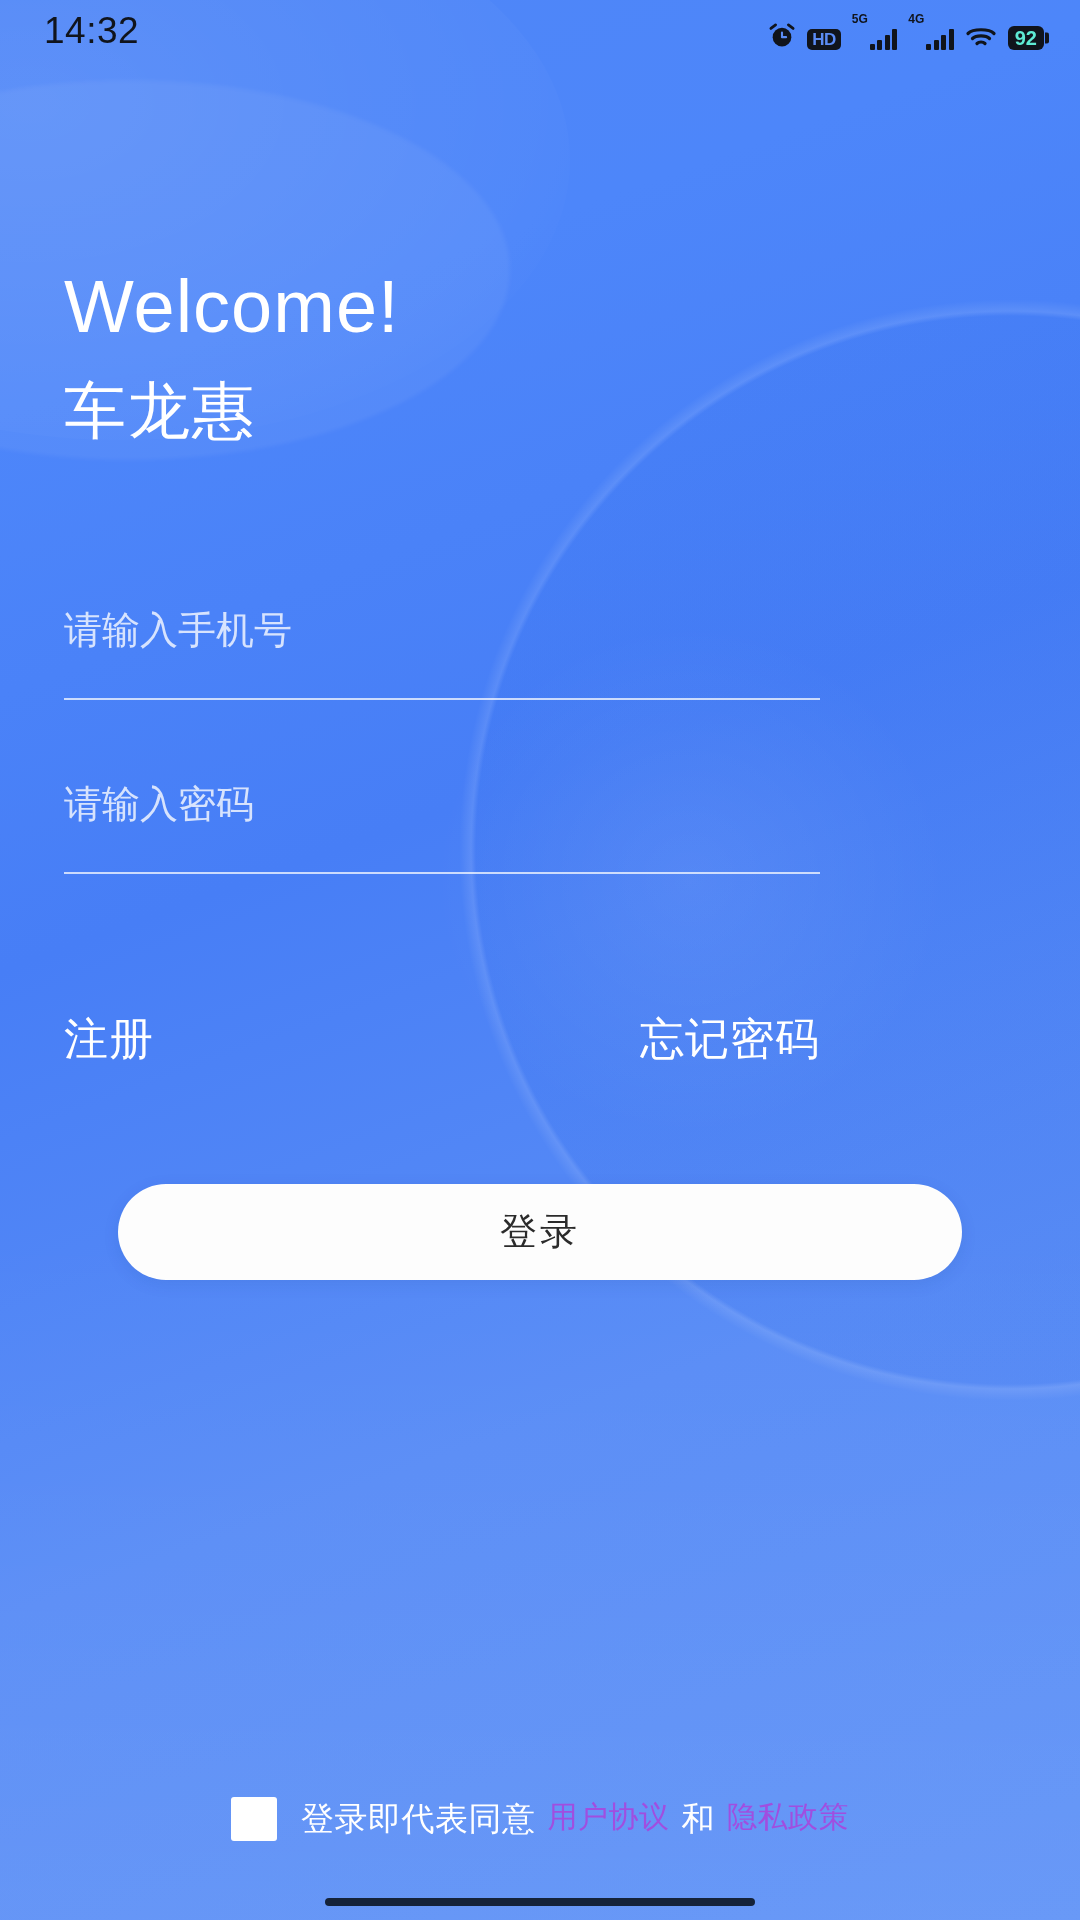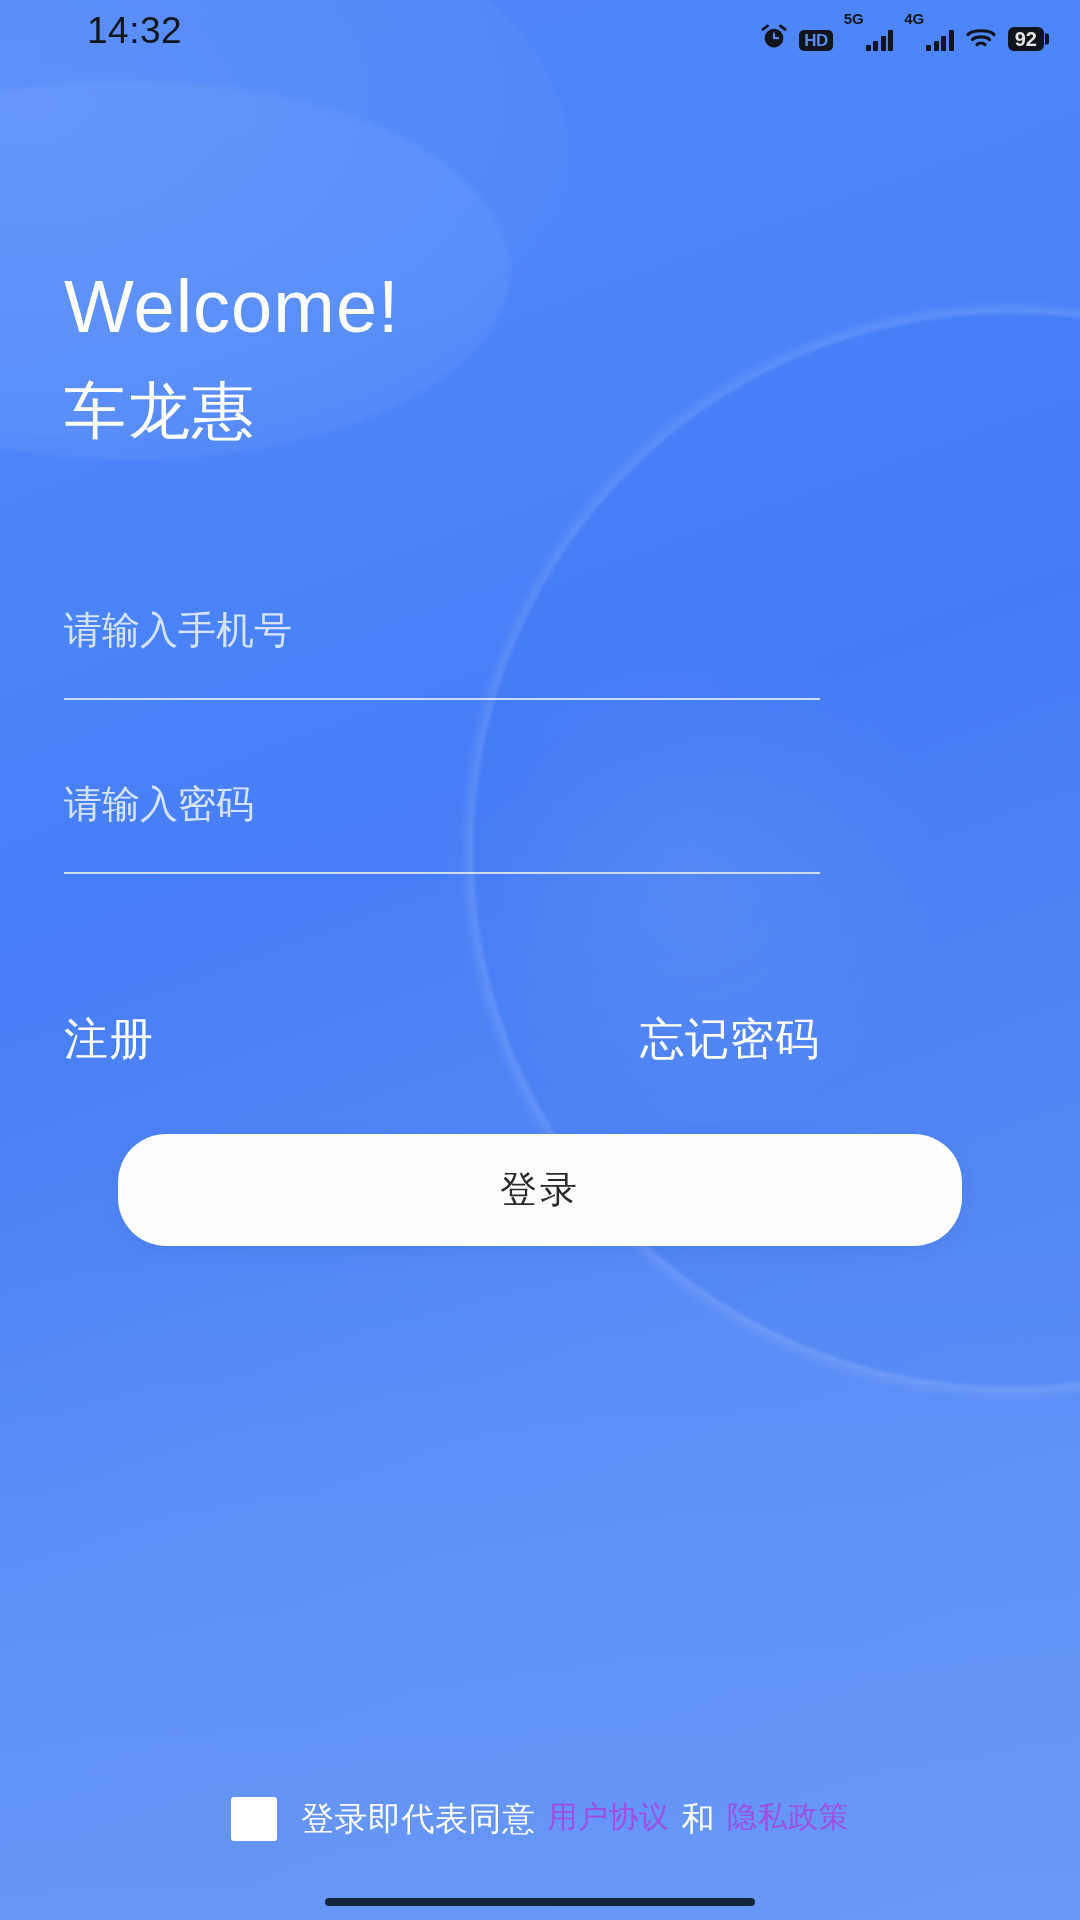--- a/index.html
+++ b/index.html
@@ -56,47 +56,47 @@
   #status-bar {
     position:absolute; left:0; top:0;
     width:1080px; height:62px;
     display:flex; align-items:center;
     justify-content:space-between;
     padding:0 36px 0 44px;
     z-index:20;
   }
   #status-clock {
     font-size:37px; font-weight:400;
-    color:#10141c; letter-spacing:0.5px;margin-left:43px;
+    color:#10141c; letter-spacing:0.5px;
   }
   #status-icons {
     display:flex; align-items:flex-end; gap:11px;
   }
   .sicon { display:flex; align-items:center; color:#10141c; }
 
   .hd-badge {
     display:flex; align-items:center; justify-content:center;
     background:#10141c; color:#5b8cf5;
     font-size:17px; font-weight:700;
     border-radius:5px;
     padding:2px 5px; line-height:1;
     letter-spacing:-0.5px;
   }
   .sim-group { display:flex; align-items:flex-end; gap:2px; }
-  .sim-label { font-size:15px; font-weight:600; line-height:1; margin-bottom:25px; color:#10141c; }
+  .sim-label { font-size:12px; font-weight:600; line-height:1; margin-bottom:25px; color:#10141c; }
   .bars { display:flex; align-items:flex-end; gap:2.5px; height:22px; }
   .bars i { display:block; width:5px; background:#10141c; border-radius:1px; }
   .bars i:nth-child(1){ height:6px; }
   .bars i:nth-child(2){ height:10px; }
   .bars i:nth-child(3){ height:15px; }
   .bars i:nth-child(4){ height:21px; }
 
   .battery {
     display:flex; align-items:center;
-    background:#10141c; color:#e5e5e5;
+    background:#10141c; color:#5eead4;
     border-radius:6px;
     font-size:20px; font-weight:700;
     padding:2px 7px; line-height:1;
     position:relative;
   }
   .battery::after {
     content:""; position:absolute; right:-5px; top:50%;
     transform:translateY(-50%);
     width:4px; height:11px;
     background:#10141c; border-radius:0 2px 2px 0;
@@ -150,22 +150,22 @@
     z-index:10;
   }
   #links-row a {
     font-size:44px; font-weight:400;
     color:#ffffff; text-decoration:none;
     letter-spacing:1px;
   }
 
   
   #login-button {
-    position:absolute; left:118px; top:1134px;
-    width:844px; height:112px;
+    position:absolute; left:118px; top:1184px;
+    width:844px; height:96px;
     border:none; border-radius:48px;
     background:#fdfdfd;
     color:#2b2b2b;
     font-family:"Liberation Sans","DejaVu Sans",sans-serif;
     font-size:37px; font-weight:400;
     letter-spacing:3px;
     cursor:pointer;
     box-shadow:0 4px 16px rgba(20,60,140,0.10);
     z-index:10;
   }

